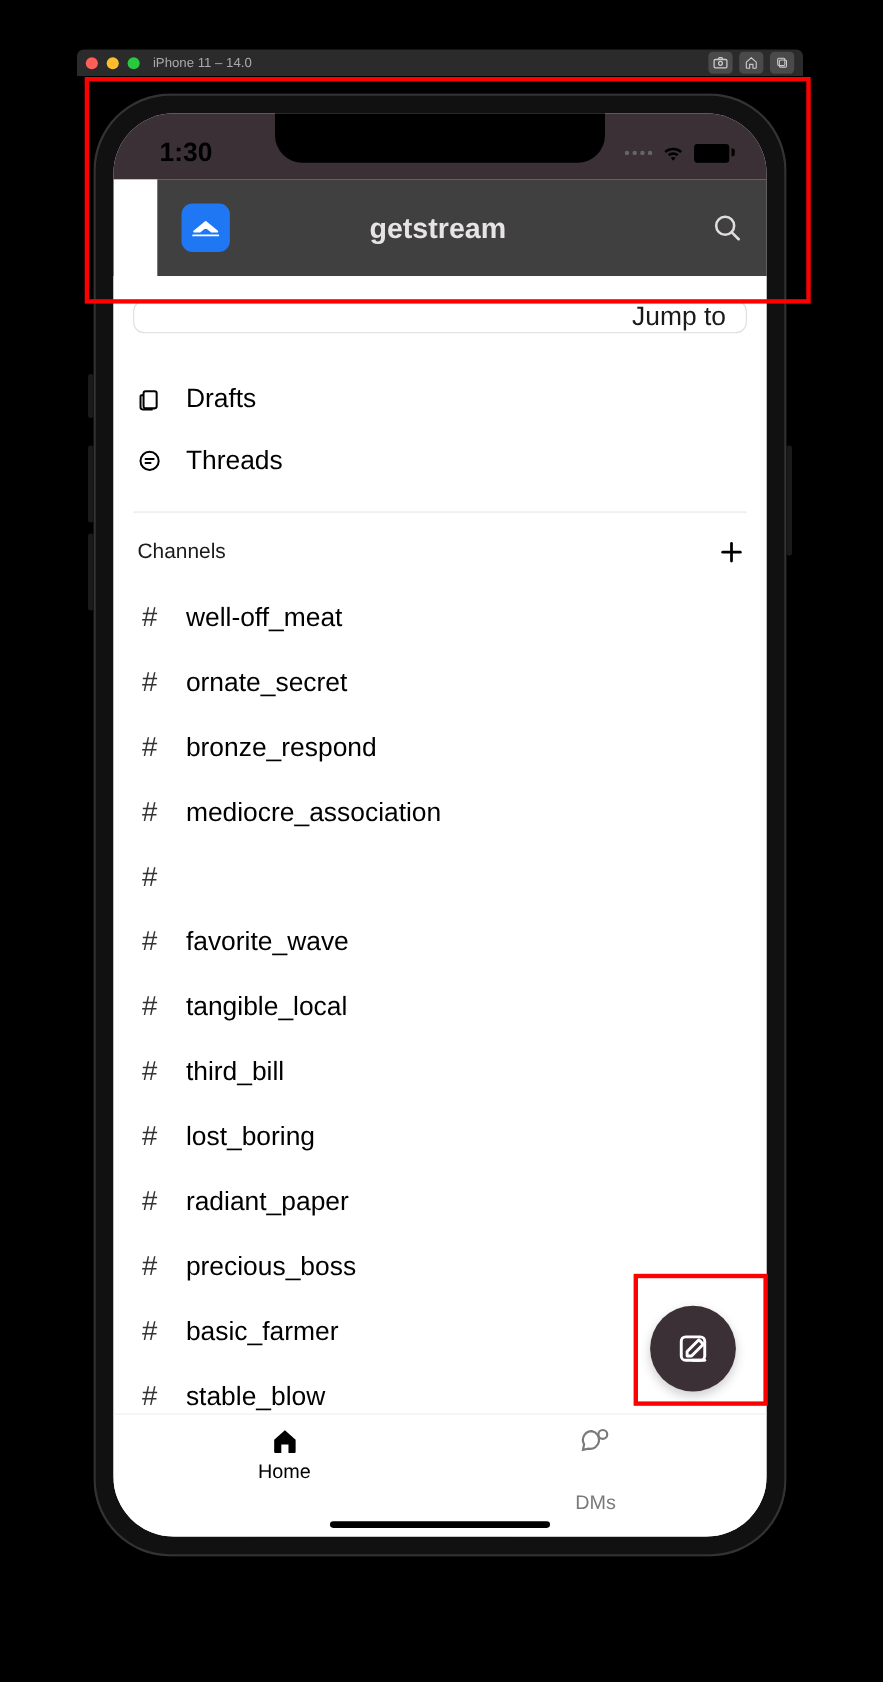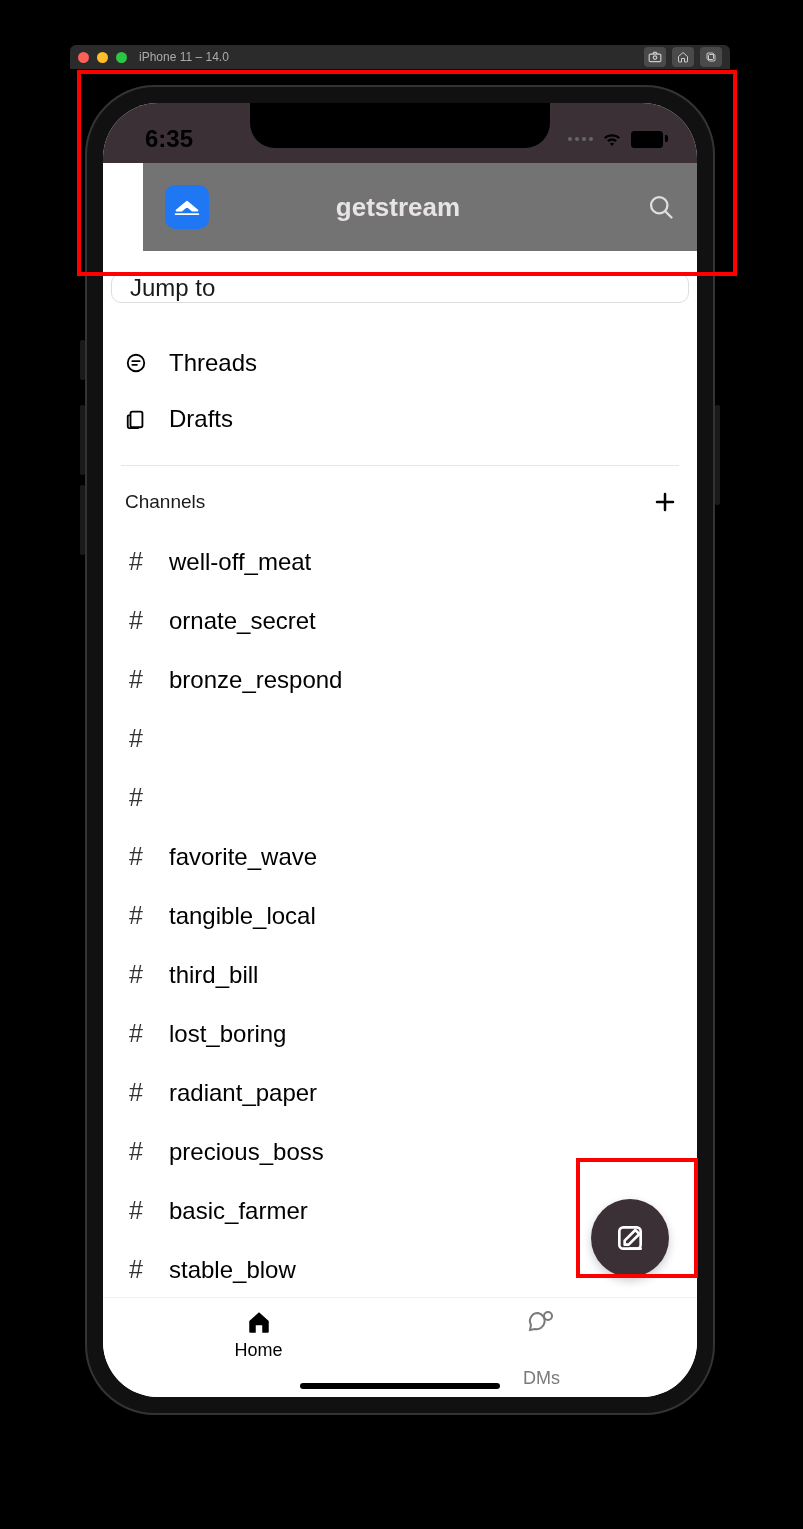--- a/index.html
+++ b/index.html
@@ -119,21 +119,21 @@
     background: #000;
   }
   .battery .nub {
     position: absolute; right: -3px; top: 4px; width: 3px; height: 7px;
     background: #000; border-radius: 0 2px 2px 0;
   }
 
   
   .nav-header {
     height: 88px;
-    background: #737373;
+    background: #404040;
     display: flex;
     align-items: center;
     padding: 0 22px;
     box-sizing: border-box;
     margin-left: 40px;
   }
   .workspace-btn {
     width: 44px; height: 44px;
     background: #1f77f3;
     border-radius: 10px;
@@ -156,28 +156,29 @@
   .content {
     flex: 1;
     background: #fff;
     overflow: hidden;
     display: flex;
     flex-direction: column;
     position: relative;
   }
 
   .jump-to {
-    margin: 22px 8px 10px;
+    margin: 22px 18px 10px;
     border: 1px solid #ddd;
     border-radius: 10px;
     height: 56px;
     display: flex; align-items: center;
     padding: 0 18px;
     font-size: 24px;
     color: #1a1a1a;
+    justify-content: flex-end;
   }
 
   .quick-links {
     margin: 22px 0 8px;
   }
   .quick-link {
     display: flex; align-items: center;
     padding: 14px 22px;
     gap: 22px;
   }
@@ -219,21 +220,21 @@
     width: 78px; height: 78px;
     background: #3B3036;
     border-radius: 50%;
     box-shadow: 0 4px 10px rgba(0,0,0,0.2);
     display: flex; align-items: center; justify-content: center;
     z-index: 3;
   }
 
   
   .tab-bar {
-    height: 100px;
+    height: 112px;
     background: #fff;
     border-top: 1px solid #efefef;
     display: flex;
     justify-content: space-around;
     align-items: flex-start;
     padding: 10px 14px 0;
     box-sizing: border-box;
     position: relative;
   }
   .tab-item {
@@ -302,21 +303,21 @@
   <div class="side-btn left2"></div>
   <div class="side-btn left3"></div>
   <div class="side-btn right1"></div>
 
   <div class="device-inner">
     <div class="notch"></div>
 
     <div class="screen">
 
       <div class="status-bar">
-        <div class="status-time">6:35</div>
+        <div class="status-time">1:30</div>
         <div class="status-indicators">
           <div class="sig-dots">
             <span></span>
               <span></span>
               <span></span>
               <span></span>
           </div>
           <div class="wifi-icon">
             <svg width="22" height="16" viewBox="0 0 24 18" fill="#000">
                 <path d="M12 17l-2.5-3c1.4-1.2 3.6-1.2 5 0L12 17zm-5.5-6.5c3-2.8 8-2.8 11 0l-1.8 2c-2.1-1.9-5.3-1.9-7.4 0l-1.8-2zM3 7c5-4.5 13-4.5 18 0l-1.8 2c-4-3.6-10.4-3.6-14.4 0L3 7z"></path>
@@ -345,38 +346,38 @@
         </div>
       </div>
 
       <div class="content">
 
         <div class="jump-to">
           <span>Jump to</span>
         </div>
 
         <div class="quick-links">
+          <div class="quick-link">
+            <span class="ql-icon">
+              <svg width="22" height="22" viewBox="0 0 24 24" fill="none" stroke="#000" stroke-width="2">
+                  <path d="M8 4h9a2 2 0 012 2v13a2 2 0 01-2 2H8a2 2 0 01-2-2V6a2 2 0 012-2z"></path>
+                  <path d="M6 8H4a1 1 0 00-1 1v11a2 2 0 002 2h10"></path>
+                </svg>
+            </span>
+            <span class="ql-label">Drafts</span>
+          </div>
           <div class="quick-link">
             <span class="ql-icon">
               <svg width="22" height="22" viewBox="0 0 24 24" fill="none" stroke="#000" stroke-width="2">
                   <circle cx="12" cy="12" r="9"></circle>
                   <path d="M8 10h8M8 14h5" stroke-linecap="round"></path>
                 </svg>
             </span>
             <span class="ql-label">Threads</span>
           </div>
-          <div class="quick-link">
-            <span class="ql-icon">
-              <svg width="22" height="22" viewBox="0 0 24 24" fill="none" stroke="#000" stroke-width="2">
-                  <path d="M8 4h9a2 2 0 012 2v13a2 2 0 01-2 2H8a2 2 0 01-2-2V6a2 2 0 012-2z"></path>
-                  <path d="M6 8H4a1 1 0 00-1 1v11a2 2 0 002 2h10"></path>
-                </svg>
-            </span>
-            <span class="ql-label">Drafts</span>
-          </div>
         </div>
 
         <hr class="section-divider">
 
         <div class="section-header">
           <span class="section-title">Channels</span>
           <span class="add-channel">
             <svg width="24" height="24" viewBox="0 0 24 24" stroke="#000" stroke-width="2.5" stroke-linecap="round">
                 <line x1="12" y1="4" x2="12" y2="20"></line>
                 <line x1="4" y1="12" x2="20" y2="12"></line>
@@ -392,20 +393,21 @@
             <div class="channel-item">
               <span class="channel-hash">#</span>
               <span class="channel-name">ornate_secret</span>
             </div>
             <div class="channel-item">
               <span class="channel-hash">#</span>
               <span class="channel-name">bronze_respond</span>
             </div>
             <div class="channel-item">
               <span class="channel-hash">#</span>
+              <span class="channel-name">mediocre_association</span>
             </div>
             <div class="channel-item">
               <span class="channel-hash">#</span>
             </div>
             <div class="channel-item">
               <span class="channel-hash">#</span>
               <span class="channel-name">favorite_wave</span>
             </div>
             <div class="channel-item">
               <span class="channel-hash">#</span>

